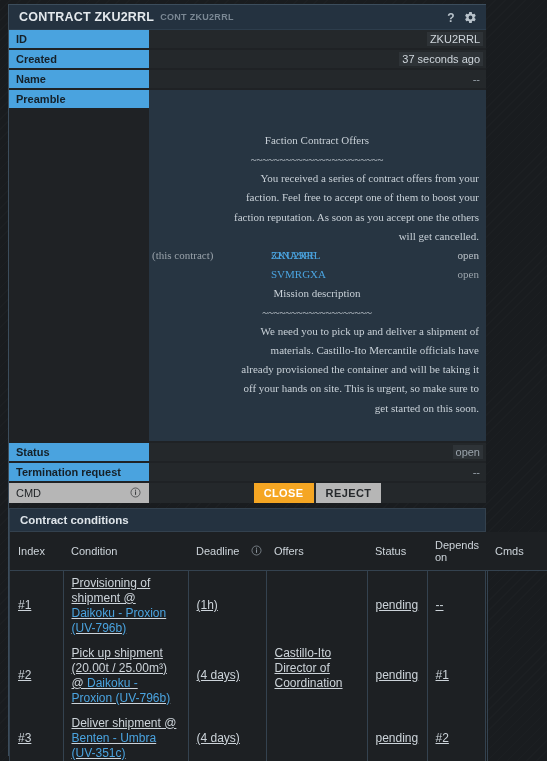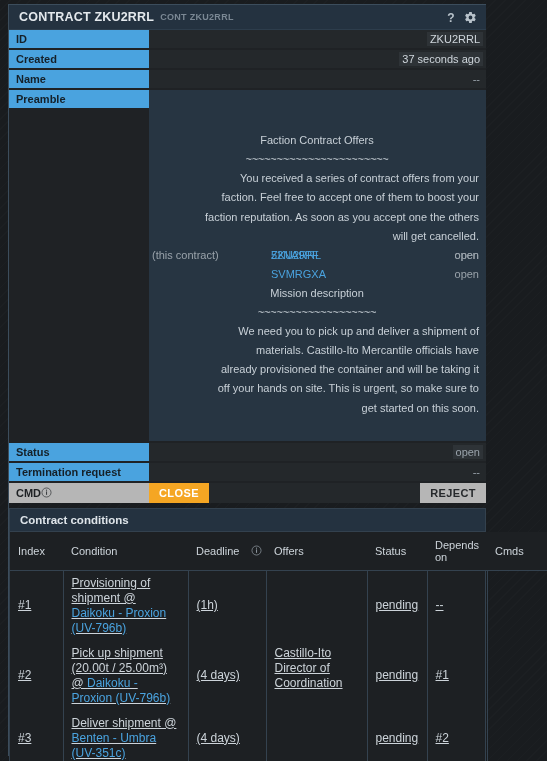--- a/index.html
+++ b/index.html
@@ -126,21 +126,21 @@
   .pvalue .chip.link  { color: #4aa3df; }
   .pvalue .dashes { color: #99a2aa; padding: 0 3px; line-height: 14px;}
 
   
   .prow.preamble .pvalue {
     background: #273542;
     padding: 3px 7px 4px 6px;
   }
 
   .pre-block {
-    font-family: Liberation Sans, sans-serif;
+    font-family: Liberation Serif, serif;
     font-size: 11px;
     line-height: 19.1px;
     color: #c8d0d7;
     text-align: right;
     white-space: pre;
     width: 100%;
   }
   .pre-block .ctr { display: block; text-align: center; }
   .pre-block .wave { display: block; text-align: center; color: #c8d0d7; letter-spacing: -0.2px;}
   .offer-line { display: block; position: relative; text-align: left; }
@@ -153,38 +153,38 @@
     display: flex;
     align-items: stretch;
     min-height: 20px;
     margin-bottom: 2px;
   }
   .cmdlabel {
     width: 140px;
     flex: 0 0 140px;
     background: #b6b6b6;
     color: #1d2023;
-    font-weight: bold;
+    font-weight: normal;
     font-size: 11px;
     padding: 3px 8px 3px 7px;
     display: flex;
     align-items: center;
-    justify-content: flex-start;
+    justify-content: space-between;
   }
   .info-icon {
     width: 11px; height: 11px;
     display:flex; align-items:center; justify-content:center;
     cursor: pointer;
   }
   .cmdvalue {
     flex: 1 1 auto;
     background: #24282b;
     display: flex;
     align-items: center;
-    justify-content: space-between;
+    justify-content: center;
     padding: 0;
   }
   .btn {
     font-family: "Liberation Sans", sans-serif;
     font-size: 11px;
     font-weight: bold;
     letter-spacing: 0.4px;
     border: none;
     cursor: pointer;
     padding: 0 10px;

